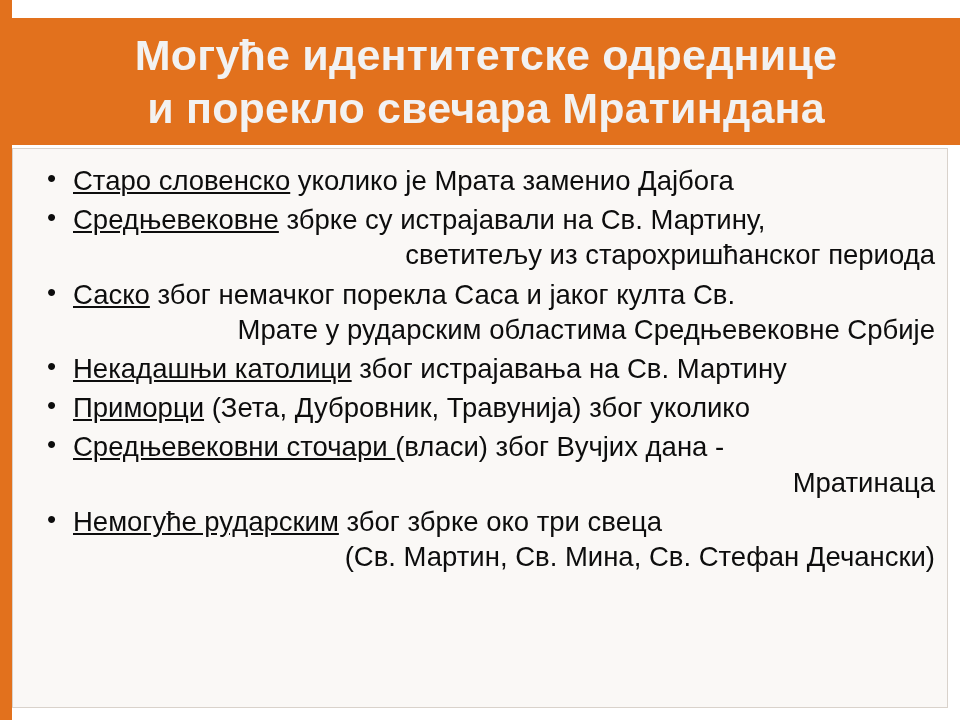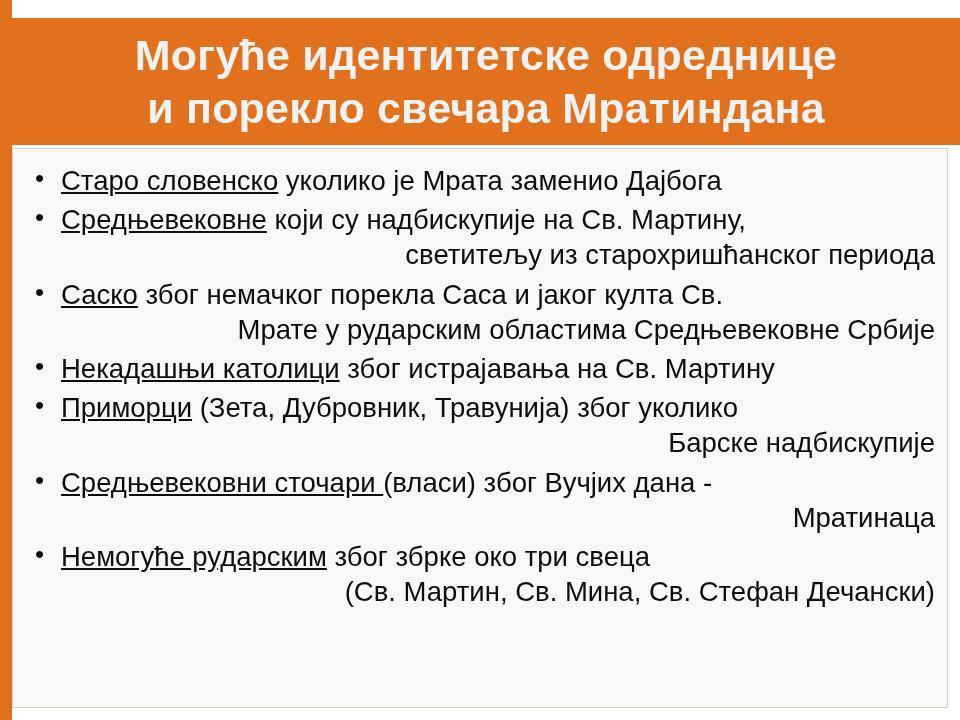--- a/index.html
+++ b/index.html
@@ -52,21 +52,21 @@
   }
   .content-box {
     position: absolute;
     left: 12px;
     top: 148px;
     width: 936px;
     height: 560px;
     background: #faf8f6;
     border: 1px solid #d9d2cb;
     box-sizing: border-box;
-    padding: 14px 12px 10px 12px;
+    padding: 14px 12px 10px 24px;
   }
   ul.bullets {
     list-style: none;
     margin: 0;
     padding: 0;
   }
   ul.bullets > li {
     position: relative;
     padding-left: 36px;
     margin: 0 0 4px 0;
@@ -104,36 +104,35 @@
   </div>
 
   <div class="content-box">
     <ul class="bullets">
 
       <li>
         <span class="u">Старо словенско</span><span> уколико је Мрата заменио Дајбога</span>
       </li>
 
       <li>
-        <span class="u">Средњевековне</span><span> који су надбискупије на Св. Мартину,</span>
+        <span class="u">Средњевековне</span><span> збрке су истрајавали на Св. Мартину,</span>
         <span class="ln2">светитељу из старохришћанског периода</span>
       </li>
 
       <li>
         <span class="u">Саско</span><span> због немачког порекла Саса и јаког култа Св.</span>
         <span class="ln2">Мрате у рударским областима Средњевековне Србије</span>
       </li>
 
       <li>
         <span class="u">Некадашњи католици</span><span> због истрајавања на Св. Мартину</span>
       </li>
 
       <li>
         <span class="u">Приморци</span><span> (Зета, Дубровник, Травунија) због уколико</span>
-        <span class="ln2">Барске надбискупије</span>
       </li>
 
       <li>
         <span class="u">Средњевековни сточари </span><span>(власи) због Вучјих дана -</span>
         <span class="ln2">Мратинаца</span>
       </li>
 
       <li>
         <span class="u">Немогуће рударским</span><span> због збрке око три свеца</span>
         <span class="ln2">(Св. Мартин, Св. Мина, Св. Стефан Дечански)</span>

